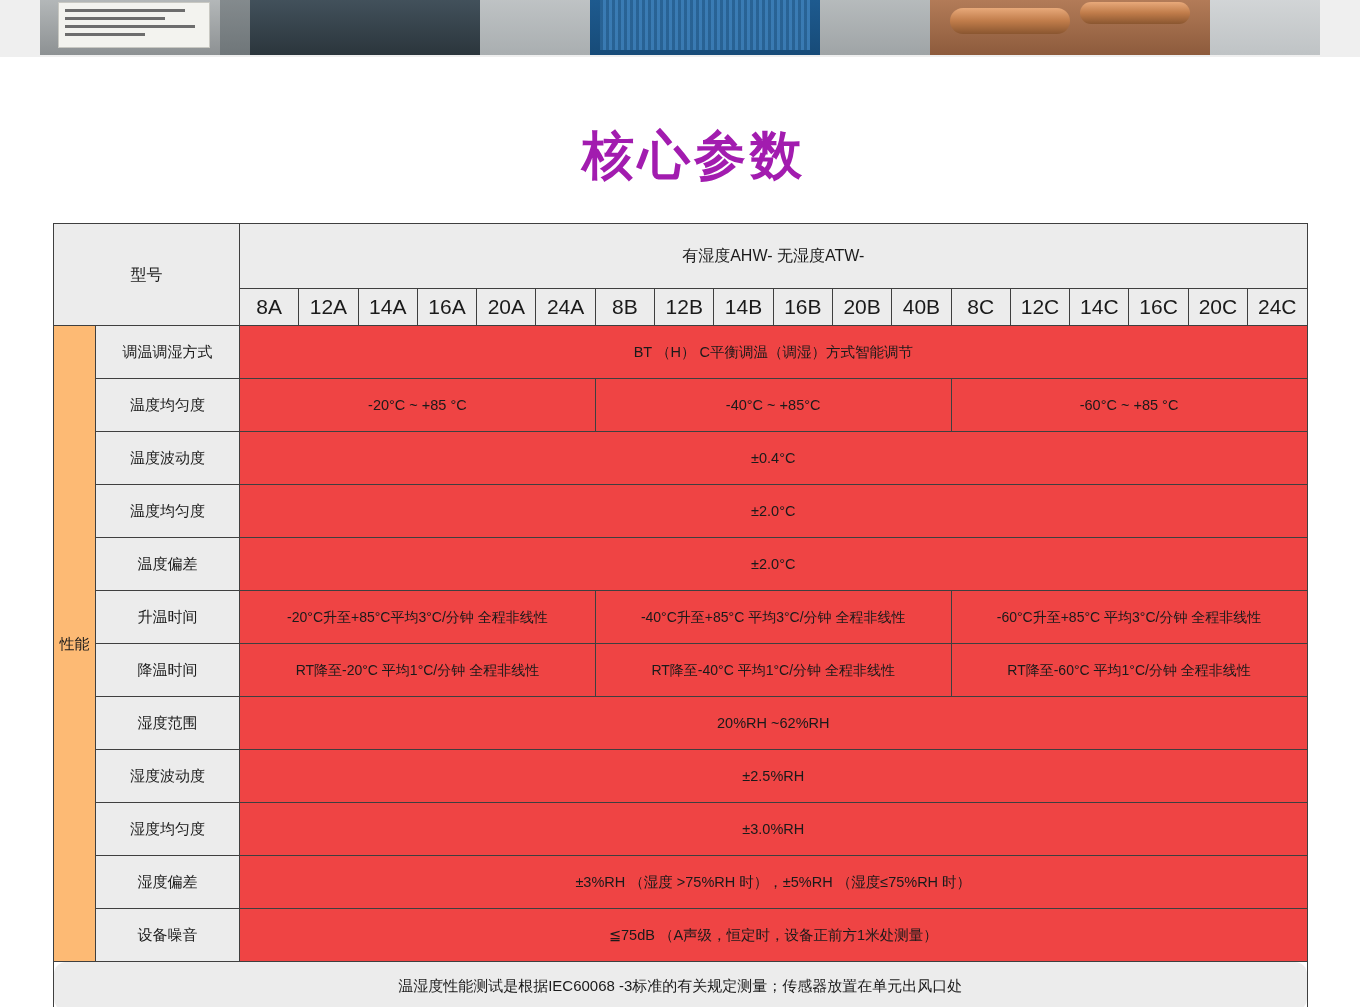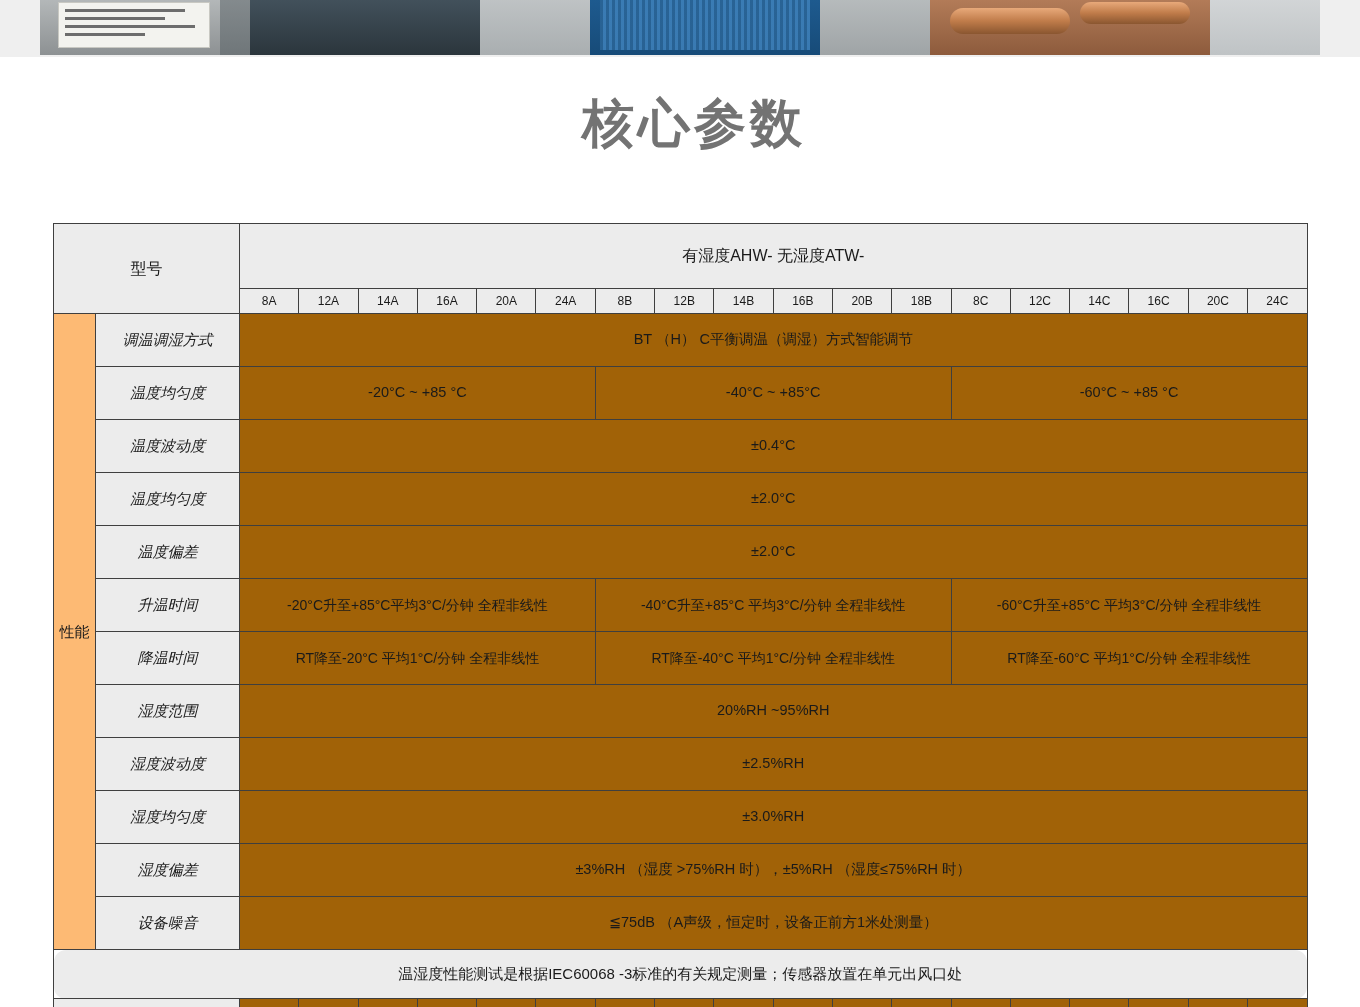--- a/index.html
+++ b/index.html
@@ -70,23 +70,23 @@
     left: 560px; top: 60px;
     width: 210px; height: 50px;
     background: repeating-linear-gradient(90deg,#2a6496 0 3px,#3d7fb8 3px 6px);
     opacity: .9;
   }
   
   .title {
     text-align: center;
     font-size: 52px;
     font-weight: bold;
-    color: #737373;
+    color: #a21caf;
     letter-spacing: 4px;
-    margin-top: 40px;
+    margin-top: 72px;
     margin-bottom: 0;
     line-height: 1;
     font-family: "DejaVu Sans", "Liberation Sans", sans-serif;
     padding-left: 28px;
   }
   
   .table-wrap {
     position: absolute;
     left: 53px;
     top: 223px;
@@ -100,26 +100,26 @@
     color: #1a1a1a;
   }
   table.spec td {
     border: 1px solid #3f3f3f;
     text-align: center;
     vertical-align: middle;
     padding: 4px 2px;
     line-height: 1.35;
   }
   .hdr { background: #ececec; font-size: 15px; }
-  .rowlabel { background: #ececec; font-size: 15px; font-style: italic; }
+  .rowlabel { background: #ececec; font-size: 15px; }
   .sidelabel { background: #fdba74; font-size: 15px; width: 42px; }
-  .val { background: #a16207; }
+  .val { background: #ef4444; }
   .tall { height: 44px; }
   .model-cell { height: 56px; font-size: 16px; }
-  .num { font-size: 12px; }
+  .num { font-size: 21px; }
   .small { font-size: 14px; }
   .note { background: #ececec; font-size: 15px; height: 40px; border-radius: 12px; }
   .two-line { line-height: 1.3; margin-left: 32px; }
 </style>
 </head>
 <body>
 
 <div id="page">
 
   <div class="banner">
@@ -164,21 +164,21 @@
           <td class="hdr num">12A</td>
           <td class="hdr num">14A</td>
           <td class="hdr num">16A</td>
           <td class="hdr num">20A</td>
           <td class="hdr num">24A</td>
           <td class="hdr num">8B</td>
           <td class="hdr num">12B</td>
           <td class="hdr num">14B</td>
           <td class="hdr num">16B</td>
           <td class="hdr num">20B</td>
-          <td class="hdr num">18B</td>
+          <td class="hdr num">40B</td>
           <td class="hdr num">8C</td>
           <td class="hdr num">12C</td>
           <td class="hdr num">14C</td>
           <td class="hdr num">16C</td>
           <td class="hdr num">20C</td>
           <td class="hdr num">24C</td>
         </tr>
 
         <tr>
           <td class="sidelabel" rowspan="12">性能</td>
@@ -217,21 +217,21 @@
 
         <tr>
           <td class="rowlabel tall">降温时间</td>
           <td class="val tall small" colspan="6">RT降至-20°C   平均1°C/分钟  全程非线性</td>
           <td class="val tall small" colspan="6">RT降至-40°C  平均1°C/分钟  全程非线性</td>
           <td class="val tall small" colspan="6">RT降至-60°C   平均1°C/分钟  全程非线性</td>
         </tr>
 
         <tr>
           <td class="rowlabel tall">湿度范围</td>
-          <td class="val tall" colspan="18">20%RH ~95%RH</td>
+          <td class="val tall" colspan="18">20%RH ~62%RH</td>
         </tr>
 
         <tr>
           <td class="rowlabel tall">湿度波动度</td>
           <td class="val tall" colspan="18">±2.5%RH</td>
         </tr>
 
         <tr>
           <td class="rowlabel tall">湿度均匀度</td>
           <td class="val tall" colspan="18">±3.0%RH</td>

